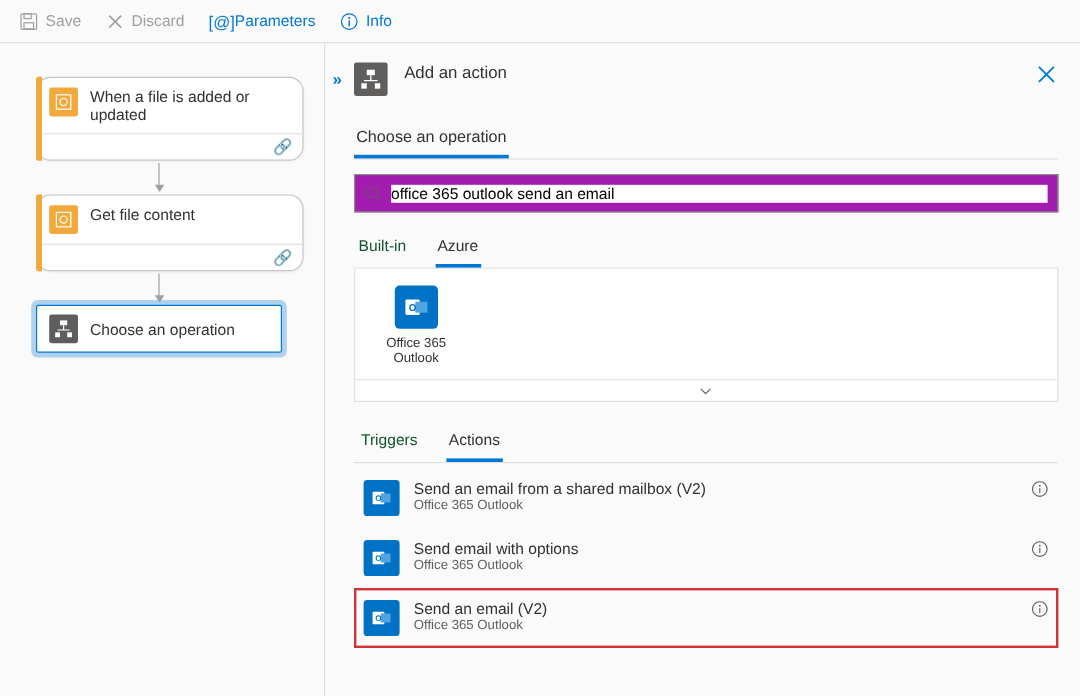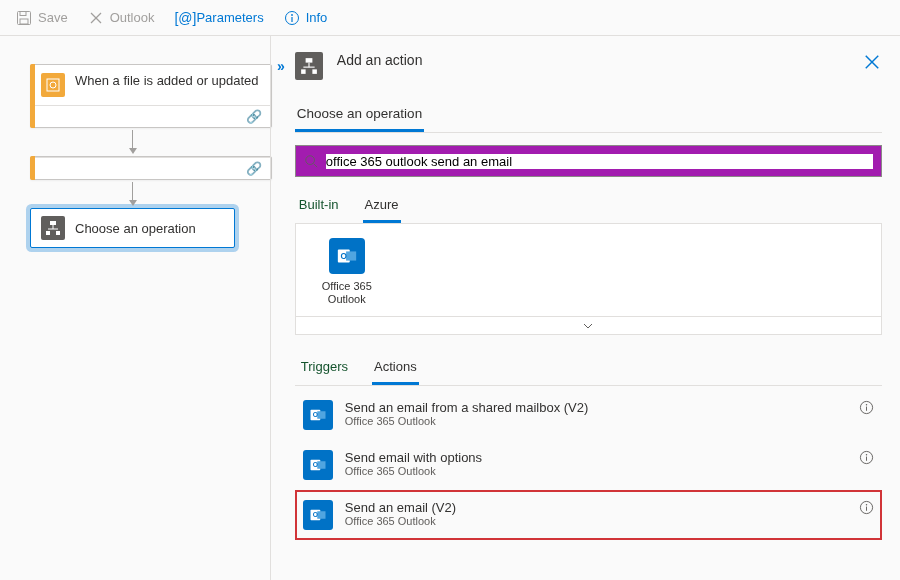--- a/index.html
+++ b/index.html
@@ -3,21 +3,21 @@
 <meta charset="utf-8">
 <style>
   * { box-sizing: border-box; margin: 0; padding: 0; font-family: "Segoe UI", Arial, sans-serif; }
   body { width: 900px; height: 580px; background: #fafafa; color: #323130; font-size: 13px; overflow: hidden; }
   .toolbar { height: 36px; display: flex; align-items: center; padding: 0 8px; border-bottom: 1px solid #e1dfdd; gap: 4px; }
   .tb-btn { display: flex; align-items: center; gap: 6px; padding: 4px 8px; color: #a19f9d; cursor: pointer; }
   .tb-btn.blue { color: #0078d4; }
   .tb-btn svg, .tb-btn .ico { width: 16px; height: 16px; }
   .main { display: flex; height: 544px; }
   .left { width: 270px; padding: 28px 0 0 30px; position: relative; }
-  .wf-node { width: 242px; background: #fff; border: 1px solid #c8c6c4; border-radius: 2px; margin-bottom: 0; position: relative; box-shadow: 0 1px 2px rgba(0,0,0,0.05); }
+  .wf-node { width: 223px; background: #fff; border: 1px solid #c8c6c4; border-radius: 12px; margin-bottom: 0; position: relative; box-shadow: 0 1px 2px rgba(0,0,0,0.05); }
   .wf-node .left-bar { position: absolute; left: -1px; top: -1px; bottom: -1px; width: 5px; background: #f2a93b; border-radius: 2px 0 0 2px; }
   .wf-head { display: flex; align-items: flex-start; padding: 8px 10px; gap: 10px; font-size: 13px; }
   .wf-ico { width: 24px; height: 24px; background: #f2a93b; border-radius: 2px; flex-shrink: 0; display:flex; align-items:center; justify-content:center; }
   .wf-foot { height: 22px; border-top: 1px solid #e1dfdd; display: flex; justify-content: flex-end; align-items: center; padding: 0 8px; color: #a19f9d; }
   .arrow-wrap { display:flex; justify-content:center; width:205px; height:28px; position:relative; }
   .arrow-line { width:1px; height:20px; background:#a19f9d; position:relative; top:2px; }
   .arrow-head { position:absolute; bottom:2px; left:50%; transform:translateX(-50%); width:0; height:0; border-left:4px solid transparent; border-right:4px solid transparent; border-top:6px solid #a19f9d; }
   .choose-op { width:205px; height:40px; background:#fff; border:1px solid #0078d4; border-radius:2px; display:flex; align-items:center; gap:10px; padding:0 10px; box-shadow:0 0 0 4px rgba(0,120,212,0.3); }
   .choose-op .dark { width:24px; height:24px; background:#605e5c; border-radius:2px; display:flex; align-items:center; justify-content:center; }
   .right { flex:1; border-left:1px solid #e1dfdd; position:relative; padding:16px 0 0 0; display:flex; }
@@ -58,21 +58,21 @@
         <rect x="4" y="1.5" width="6" height="4" fill="none" stroke="#a19f9d"></rect>
         <rect x="4" y="9" width="8" height="5" fill="none" stroke="#a19f9d"></rect>
       </svg>
     <span>Save</span>
   </div>
   <div class="tb-btn">
     <svg viewBox="0 0 16 16">
         <line x1="3" y1="3" x2="13" y2="13" stroke="#a19f9d" stroke-width="1.3"></line>
         <line x1="13" y1="3" x2="3" y2="13" stroke="#a19f9d" stroke-width="1.3"></line>
       </svg>
-    <span>Outlook</span>
+    <span>Discard</span>
   </div>
   <div class="tb-btn blue">
     <span class="ico" style="color:#0078d4;font-size:14px;">[@]</span>
     <span>Parameters</span>
   </div>
   <div class="tb-btn blue">
     <svg viewBox="0 0 16 16">
         <circle cx="8" cy="8" r="6.5" fill="none" stroke="#0078d4"></circle>
         <circle cx="8" cy="5" r="0.9" fill="#0078d4"></circle>
         <rect x="7.4" y="7" width="1.2" height="5" fill="#0078d4"></rect>
@@ -97,20 +97,29 @@
       <div class="wf-foot">
           <span>🔗</span>
         </div>
     </div>
     <div class="arrow-wrap">
         <div class="arrow-line"></div>
         <div class="arrow-head"></div>
       </div>
     <div class="wf-node">
       <div class="left-bar"></div>
+      <div class="wf-head">
+        <div class="wf-ico">
+          <svg width="16" height="16" viewBox="0 0 16 16">
+              <rect x="2" y="2" width="12" height="12" fill="none" stroke="#fff"></rect>
+              <circle cx="8" cy="8" r="3" fill="none" stroke="#fff"></circle>
+            </svg>
+        </div>
+        <span>Get file content</span>
+      </div>
       <div class="wf-foot">
           <span>🔗</span>
         </div>
     </div>
     <div class="arrow-wrap">
         <div class="arrow-line"></div>
         <div class="arrow-head"></div>
       </div>
     <div class="choose-op">
       <div class="dark">

